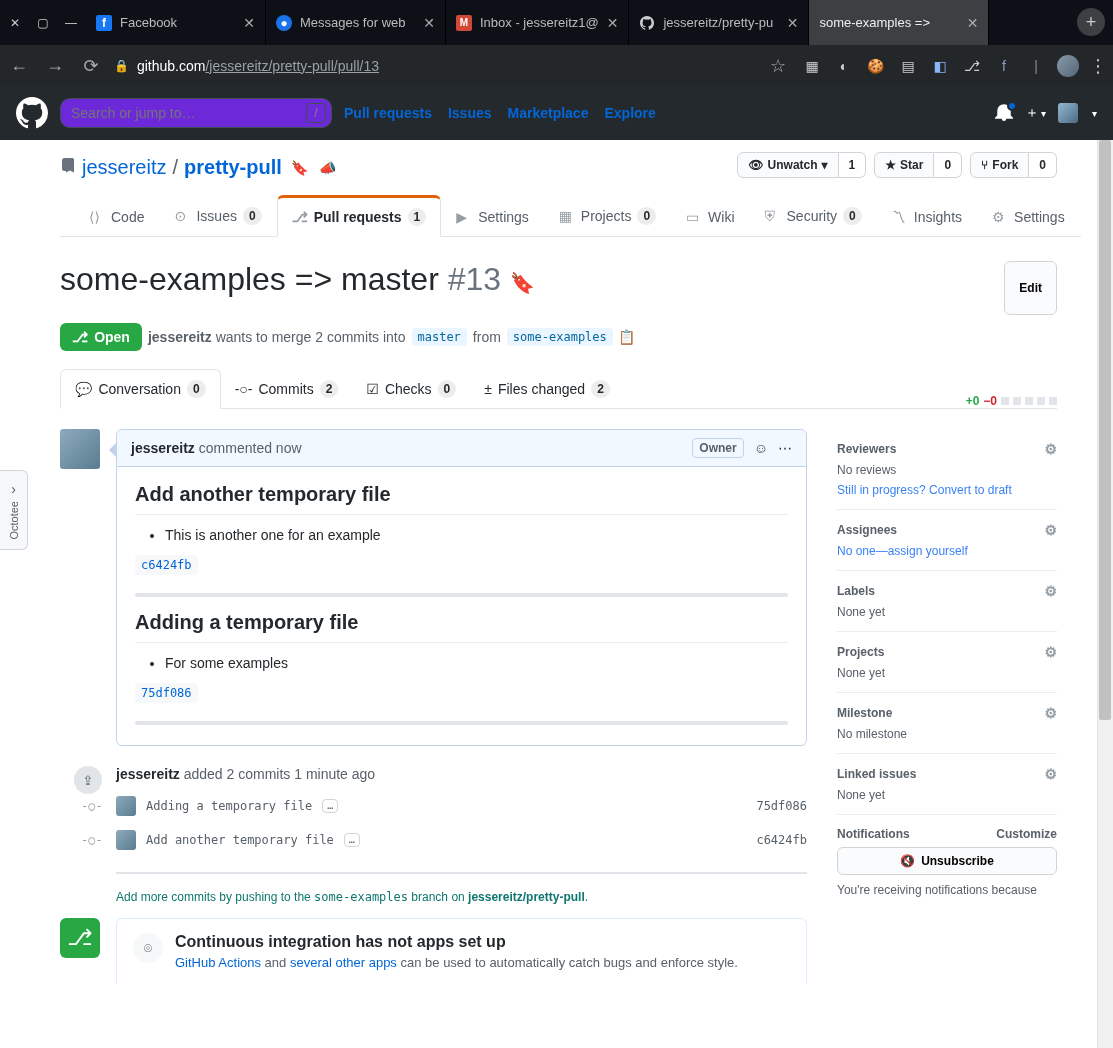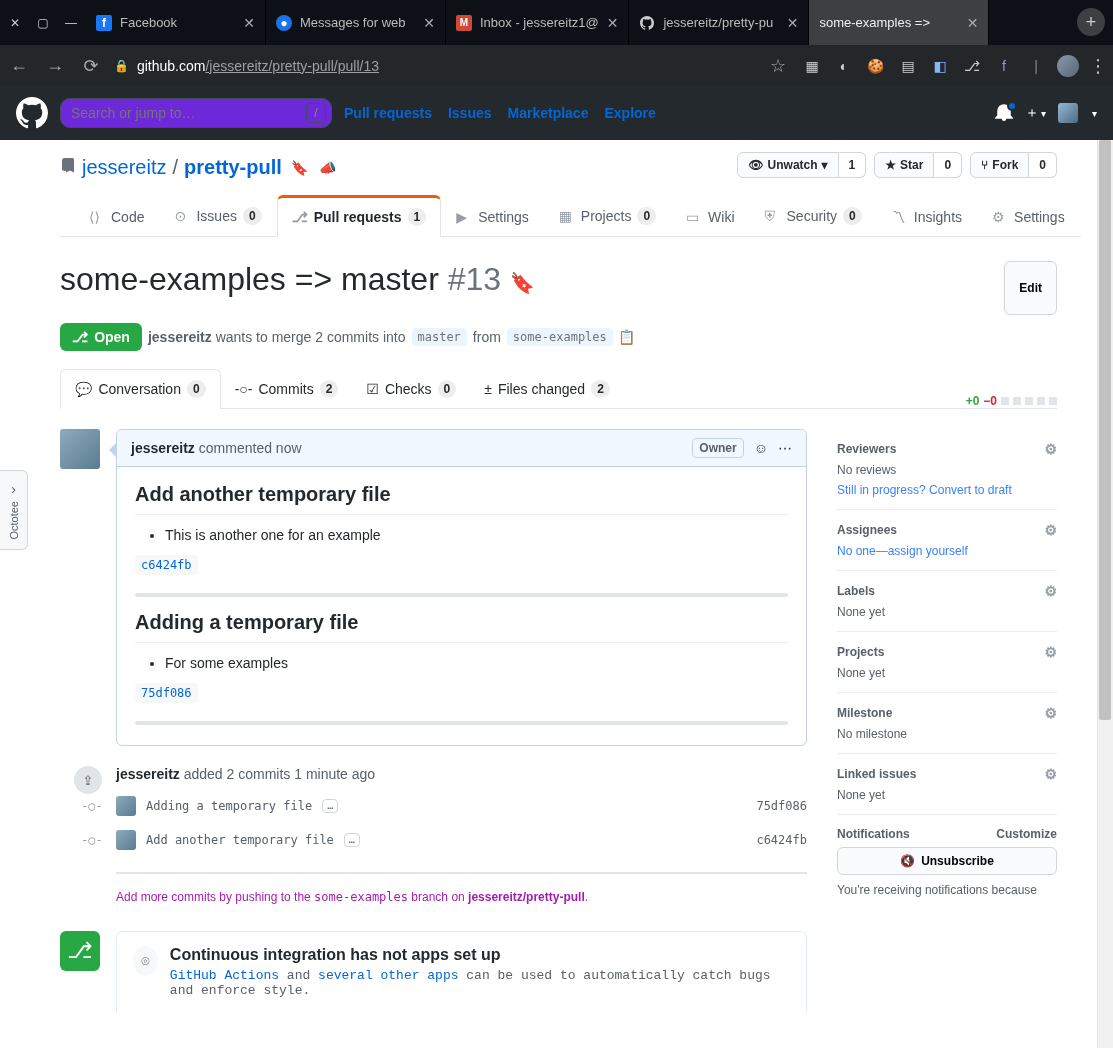--- a/index.html
+++ b/index.html
@@ -74,21 +74,21 @@
 
 
 .main { padding: 24px 56px 0 60px; }
 .pr-title-row { display:flex; align-items:flex-start; }
 .pr-title { font-size: 32px; font-weight:400; flex:1; }
 .pr-title .num { color:#6a737d; }
 .edit-btn { border:1px solid #d1d5da; background:#fafbfc; border-radius:6px; padding:19px 14px; font-size:12px; font-weight:600; }
 
 .pr-meta { margin-top:8px; display:flex; align-items:center; gap:6px; }
 .state-open { background:#28a745; color:#fff; border-radius:6px; padding:6px 12px; font-weight:600; font-size:14px; display:inline-flex; align-items:center; gap:6px; }
-.branch-badge { background:#eaf5ff; color:#737373; font-family:SFMono-Regular,Consolas,monospace; font-size:12px; padding:2px 6px; border-radius:4px; }
+.branch-badge { background:#eaf5ff; color:#0369a1; font-family:SFMono-Regular,Consolas,monospace; font-size:12px; padding:2px 6px; border-radius:4px; }
 .meta-text { color:#586069; }
 .meta-text .strong { color:#586069; font-weight:600; }
 
 
 .pr-tabs { display:flex; border-bottom:1px solid #e1e4e8; margin-top:18px; align-items:flex-end; }
 .pr-tab { display:flex; align-items:center; gap:6px; padding:10px 14px; color:#24292e; font-size:14px; }
 .pr-tab.active { border:1px solid #e1e4e8; border-bottom-color:#fff; border-radius:6px 6px 0 0; margin-bottom:-1px; }
 .pr-tab .counter { background:#ededed; border-radius:20px; font-size:12px; padding:2px 6px; font-weight:600;}
 .diffstat { margin-left:auto; font-size:12px; display:flex; align-items:center; gap:4px;}
 .diffstat .plus { color:#28a745; font-weight:600;}
@@ -120,30 +120,30 @@
 .evt-line { color:#586069; }
 .evt-line .strong { font-weight:600; color:#24292e; }
 
 .commit-row { margin-left:56px; margin-top:14px; display:flex; align-items:center; gap:10px; font-family:SFMono-Regular,Consolas,monospace; font-size:12px; color:#586069; position:relative;}
 .commit-row .dot { position:absolute; left:-35px; width:14px; height:14px; color:#959da5; font-size:12px;}
 .commit-row .av { width:20px; height:20px; background:linear-gradient(135deg,#8dabbc,#5a7b91); border-radius:3px;}
 .commit-row .ellips { border:1px solid #d1d5da; border-radius:4px; padding:0 4px; font-size:10px; line-height:12px; color:#586069; }
 .commit-row .sha { margin-left:auto; font-size:12px; }
 
 .gray-divider { border-top:2px solid #e1e4e8; margin:22px 0 16px 56px; }
-.push-hint { margin-left:56px; font-size:12px; color:#a21caf; margin-bottom:27px;}
+.push-hint { margin-left:56px; font-size:12px; color:#0f766e; margin-bottom:14px;}
 .push-hint .mono{ font-family:SFMono-Regular,Consolas,monospace; }
 
 .merge-box { display:flex; gap:16px; }
 .merge-icon { width:40px; height:40px; background:#28a745; border-radius:6px; display:flex; align-items:center; justify-content:center; color:#fff; font-size:22px; flex-shrink:0;}
 .ci-box { flex:1; border:1px solid #dbedff; border-radius:6px; padding:14px 16px; border-bottom:0; border-radius:6px 6px 0 0; }
 .ci-box .inner{ display:flex; gap:12px; }
 .ci-disc { width:30px; height:30px; border-radius:50%; background:#f6f8fa; display:flex; align-items:center; justify-content:center; color:#586069; font-size:14px;}
 .ci-box h4 { font-size:16px; font-weight:600; margin-bottom:4px;}
-.ci-text { font-size:13px; color:#586069;font-family:Liberation Mono, monospace; }
+.ci-text { font-size:13px; color:#586069; }
 
 
 .sb-section { border-bottom:1px solid #eaecef; padding:12px 0; }
 .sb-head { display:flex; align-items:center; font-weight:600; font-size:12px; color:#586069; margin-bottom:6px;}
 .sb-head .gear { margin-left:auto; color:#959da5; font-size:14px;}
 .sb-body { font-size:12px; color:#586069; }
 .sb-body a { color:#3b82f6;}
 .unsub-btn { width:100%; border:1px solid #d1d5da; background:#fafbfc; border-radius:6px; padding:6px; font-size:12px; font-weight:600; display:flex; align-items:center; justify-content:center; gap:6px; margin-top:4px;}
 .customize { margin-left:auto; font-size:12px; color:#586069; }
 </style>

